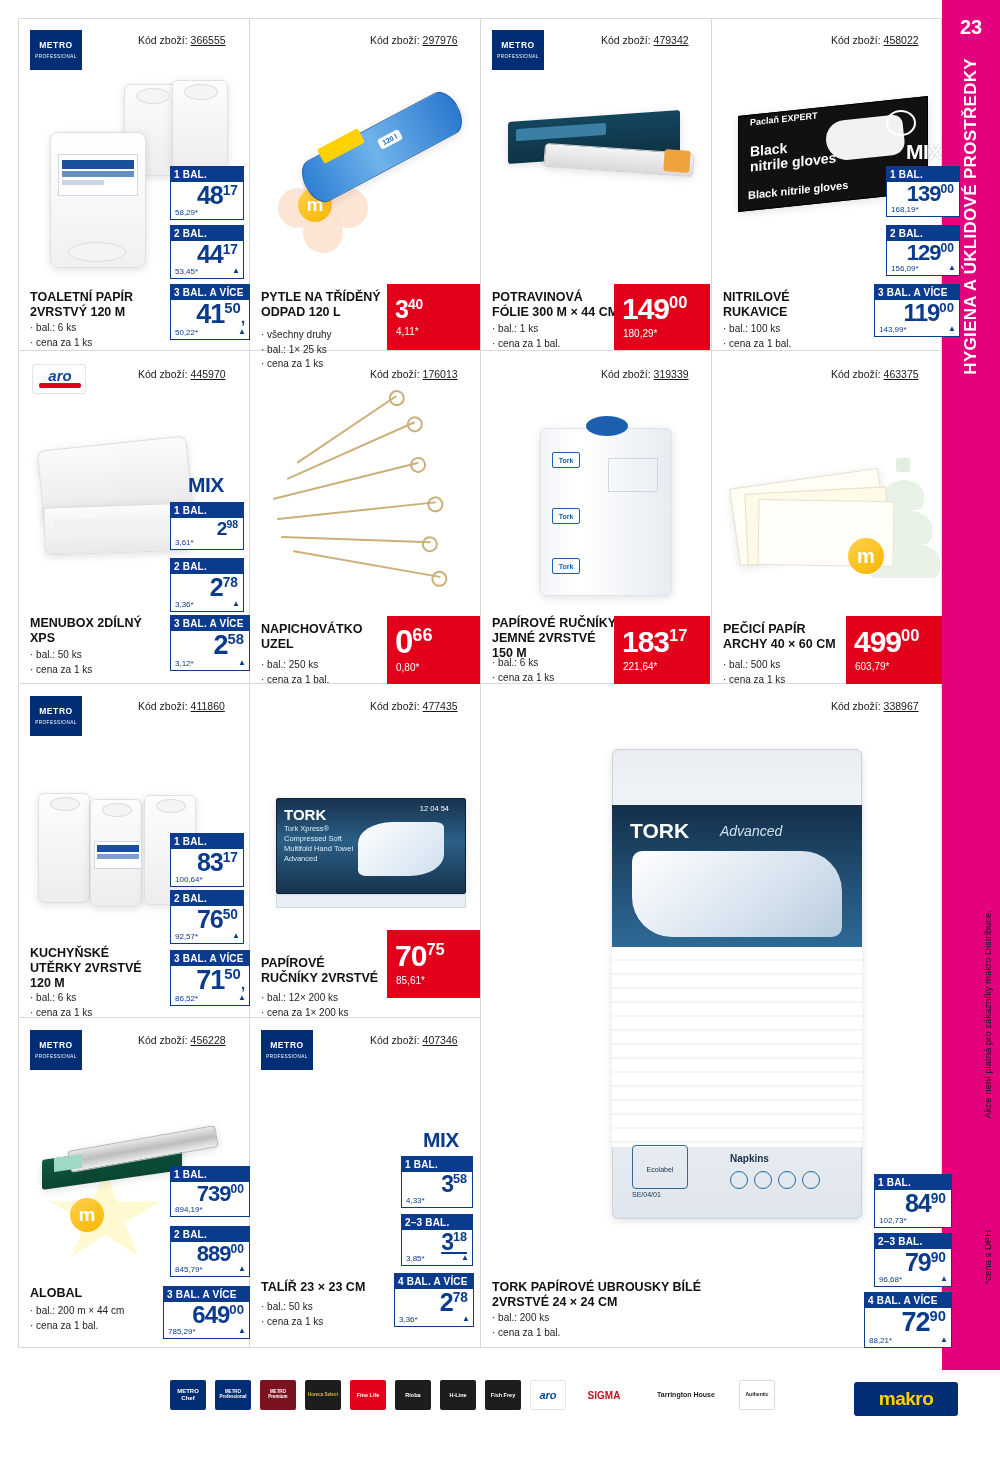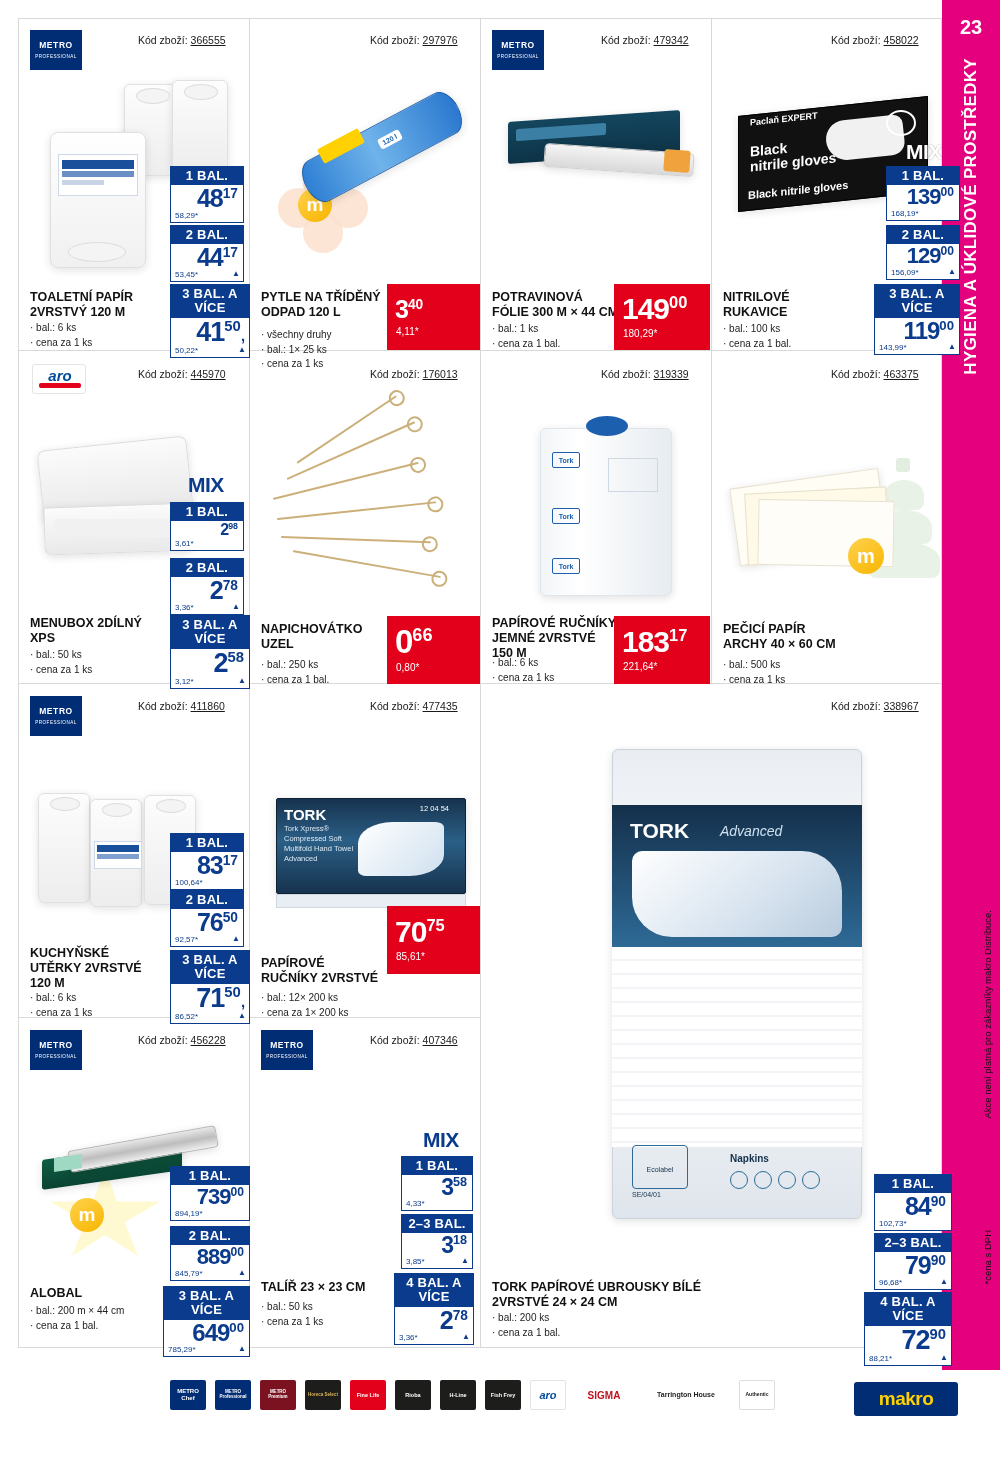--- a/index.html
+++ b/index.html
@@ -71,22 +71,22 @@
     display:flex; flex-direction:column; justify-content:center;
   }
   .pricebox-red .main {
     font-weight:bold; line-height:.92; letter-spacing:-1px; padding-left:8px;
   }
   .pricebox-red .main .dec { font-size:.55em; vertical-align:super; letter-spacing:0; }
   .pricebox-red .sub { font-size:10px; padding-left:9px; margin-top:5px; }
 
   .tier { position:absolute; width:74px; border:1px solid #0b3b8c; background:#fff; }
   .tier .hdr {
-    background:#0b3b8c; color:#fff; font-size:13px; font-weight:bold;
-    padding:2px 3px; letter-spacing:.2px; line-height:1.1;text-align:center;
+    background:#0b3b8c; color:#fff; font-size:10px; font-weight:bold;
+    padding:2px 3px; letter-spacing:.2px; line-height:1.1;
   }
   .tier .val {
     color:#0b3b8c; font-weight:bold; text-align:right; padding:1px 5px 0 2px;
     letter-spacing:-1px; line-height:1;
   }
   .tier .val .dec { font-size:.55em; vertical-align:super; letter-spacing:0; }
   .tier .old { font-size:8px; color:#0b3b8c; padding:0 4px 2px 4px; }
   .tier .tri { position:absolute; right:3px; bottom:3px; font-size:8px; color:#0b3b8c; }
 
   .mixlabel {
@@ -387,21 +387,21 @@
       <u>445970</u>
     </div>
     <div class="art" style="left:12px; top:395px; width:200px; height:200px;">
       <div class="menubox-lid shadow" style="left:10px; top:30px; width:150px; height:72px; border-radius:8px 8px 2px 2px; transform:rotate(-6deg);"></div>
       <div class="menubox-lid shadow" style="left:14px; top:92px; width:150px; height:48px; border-radius:2px 2px 8px 8px; transform:rotate(-2deg);"></div>
       <div style="position:absolute; left:24px; top:106px; width:130px; height:18px; background:#f1f1f1; border-radius:3px;"></div>
     </div>
     <div class="mixlabel" style="left:170px; top:455px;">MIX</div>
     <div class="tier" style="left:152px; top:484px;">
       <div class="hdr">1 BAL.</div>
-      <div class="val" style="font-size:16px;"><span>2</span><span class="dec">98</span></div>
+      <div class="val" style="font-size:19px;"><span>2</span><span class="dec">98</span></div>
       <div class="old">3,61*</div>
     </div>
     <div class="tier" style="left:152px; top:540px;">
       <div class="hdr">2 BAL.</div>
       <div class="val" style="font-size:25px;"><span>2</span><span class="dec">78</span></div>
       <div class="old">3,36*</div>
       <div class="tri">▲</div>
     </div>
     <div class="tier" style="left:152px; top:597px; width:80px;">
       <div class="hdr">3 BAL. A VÍCE</div>
@@ -472,20 +472,24 @@
       </div>
       <div class="baking-sheet shadow" style="left:16px; top:60px; width:150px; height:78px;"></div>
       <div class="baking-sheet" style="left:28px; top:72px; width:142px; height:72px; background:#fff9e8; transform:rotate(-3deg);"></div>
       <div class="baking-sheet" style="left:40px; top:82px; width:136px; height:66px; background:#fffdf7; transform:rotate(1deg);"></div>
       <div class="mcircle" style="left:130px; top:120px; width:36px; height:36px; font-size:20px;">m</div>
     </div>
     <div class="pname" style="left:705px; top:604px; width:120px;">PEČICÍ PAPÍR ARCHY 40 × 60 cm</div>
     <div class="pdesc" style="left:705px; top:640px; width:120px;">
       <div>· bal.: 500 ks</div>
       <div>· cena za 1 ks</div>
+    </div>
+    <div class="pricebox-red" style="left:828px; top:598px; width:96px; height:68px;">
+      <div class="main" style="font-size:30px;"><span>499</span><span class="dec">00</span></div>
+      <div class="sub">603,79*</div>
     </div>
 
     <div class="brandbox" style="left:12px; top:678px;">
       <span class="b1">METRO</span>
         <span class="b2">PROFESSIONAL</span>
     </div>
     <div class="codeline" style="left:120px; top:682px;">
       <span>Kód zboží:</span>
       <u>411860</u>
     </div>
@@ -538,21 +542,21 @@
       </div>
       <div style="position:absolute; right:22px; top:26px; font-size:7.5px; color:#fff;"><span>12 04 54</span></div>
       <div style="position:absolute; left:92px; top:44px; width:86px; height:54px; background:linear-gradient(135deg,#ffffff,#cfe0ef); border-radius:40% 10% 40% 10%;"></div>
       <div style="position:absolute; left:10px; top:116px; width:190px; height:14px; background:#e8eef4; border:1px solid #cfd9e2;"></div>
     </div>
     <div class="pname" style="left:243px; top:938px; width:118px;">PAPÍROVÉ RUČNÍKY 2VRSTVÉ</div>
     <div class="pdesc" style="left:243px; top:973px; width:125px;">
       <div>· bal.: 12× 200 ks</div>
       <div>· cena za 1× 200 ks</div>
     </div>
-    <div class="pricebox-red" style="left:369px; top:888px; width:93px; height:68px;">
+    <div class="pricebox-red" style="left:369px; top:912px; width:93px; height:68px;">
       <div class="main" style="font-size:30px;"><span>70</span><span class="dec">75</span></div>
       <div class="sub">85,61*</div>
     </div>
 
     <div class="codeline" style="left:813px; top:682px;">
       <span>Kód zboží:</span>
       <u>338967</u>
     </div>
     <div class="art" style="left:572px; top:715px; width:330px; height:540px;">
       <div class="napkin-pack shadow" style="left:22px; top:16px; width:250px; height:470px; border-radius:6px;"></div>
@@ -643,21 +647,21 @@
       <u>407346</u>
     </div>
     <div class="mixlabel" style="left:405px; top:1110px;">MIX</div>
     <div class="tier" style="left:383px; top:1138px; width:72px;">
       <div class="hdr">1 BAL.</div>
       <div class="val" style="font-size:23px;"><span>3</span><span class="dec">58</span></div>
       <div class="old">4,33*</div>
     </div>
     <div class="tier" style="left:383px; top:1196px; width:72px;">
       <div class="hdr">2–3 BAL.</div>
-      <div class="val" style="font-size:23px;"><span>3</span><span class="dec">18</span></div>
+      <div class="val" style="font-size:23px;text-decoration:underline;"><span>3</span><span class="dec">18</span></div>
       <div class="old">3,85*</div>
       <div class="tri">▲</div>
     </div>
     <div class="tier" style="left:376px; top:1255px; width:80px;">
       <div class="hdr">4 BAL. A VÍCE</div>
       <div class="val" style="font-size:25px;"><span>2</span><span class="dec">78</span></div>
       <div class="old">3,36*</div>
       <div class="tri">▲</div>
     </div>
     <div class="pname" style="left:243px; top:1262px; width:120px;">TALÍŘ 23 × 23 cm</div>

